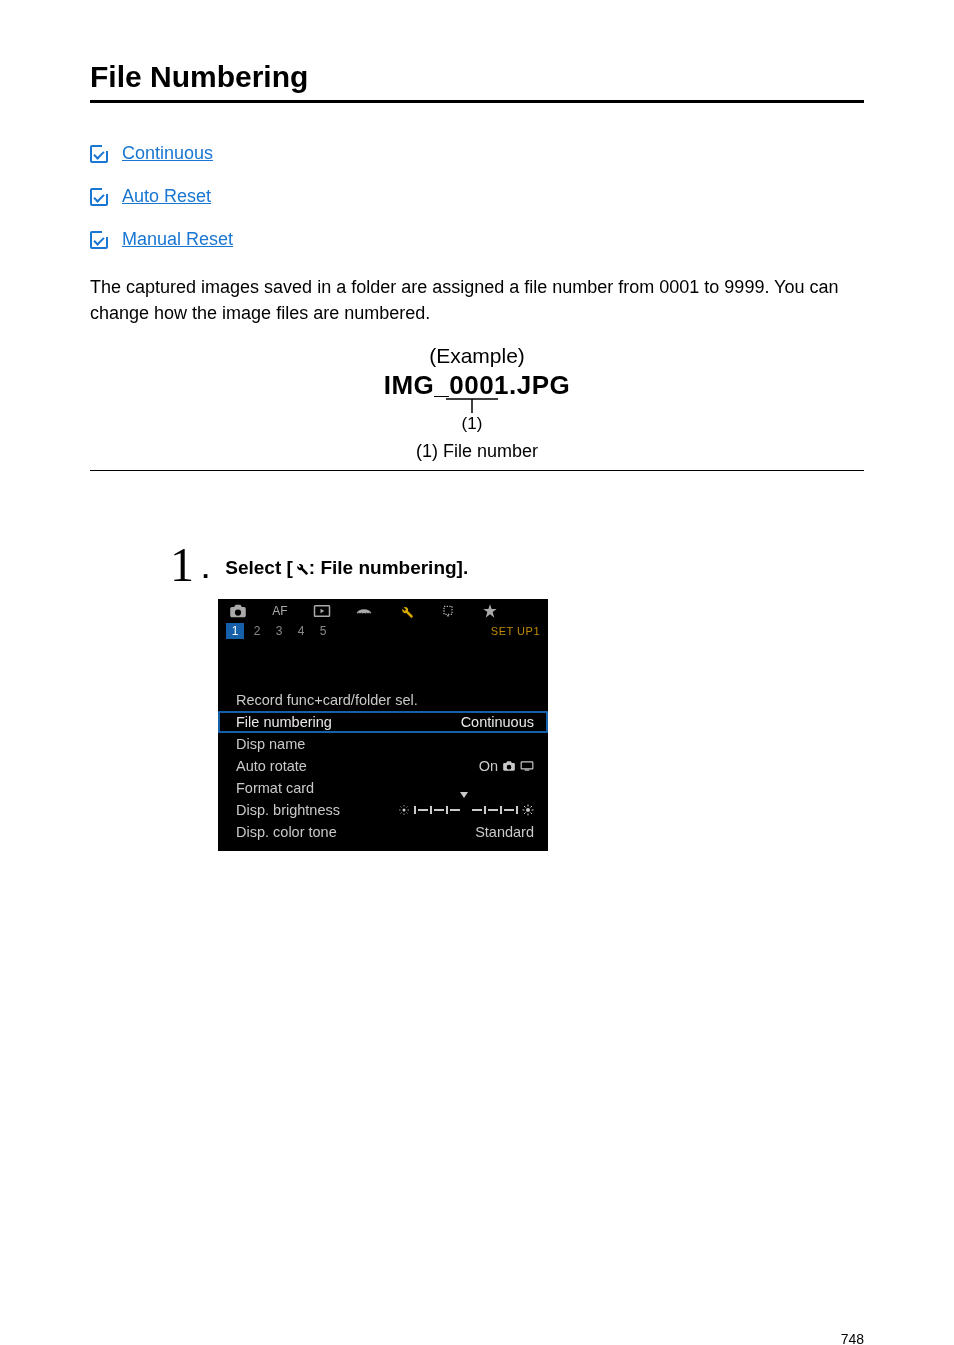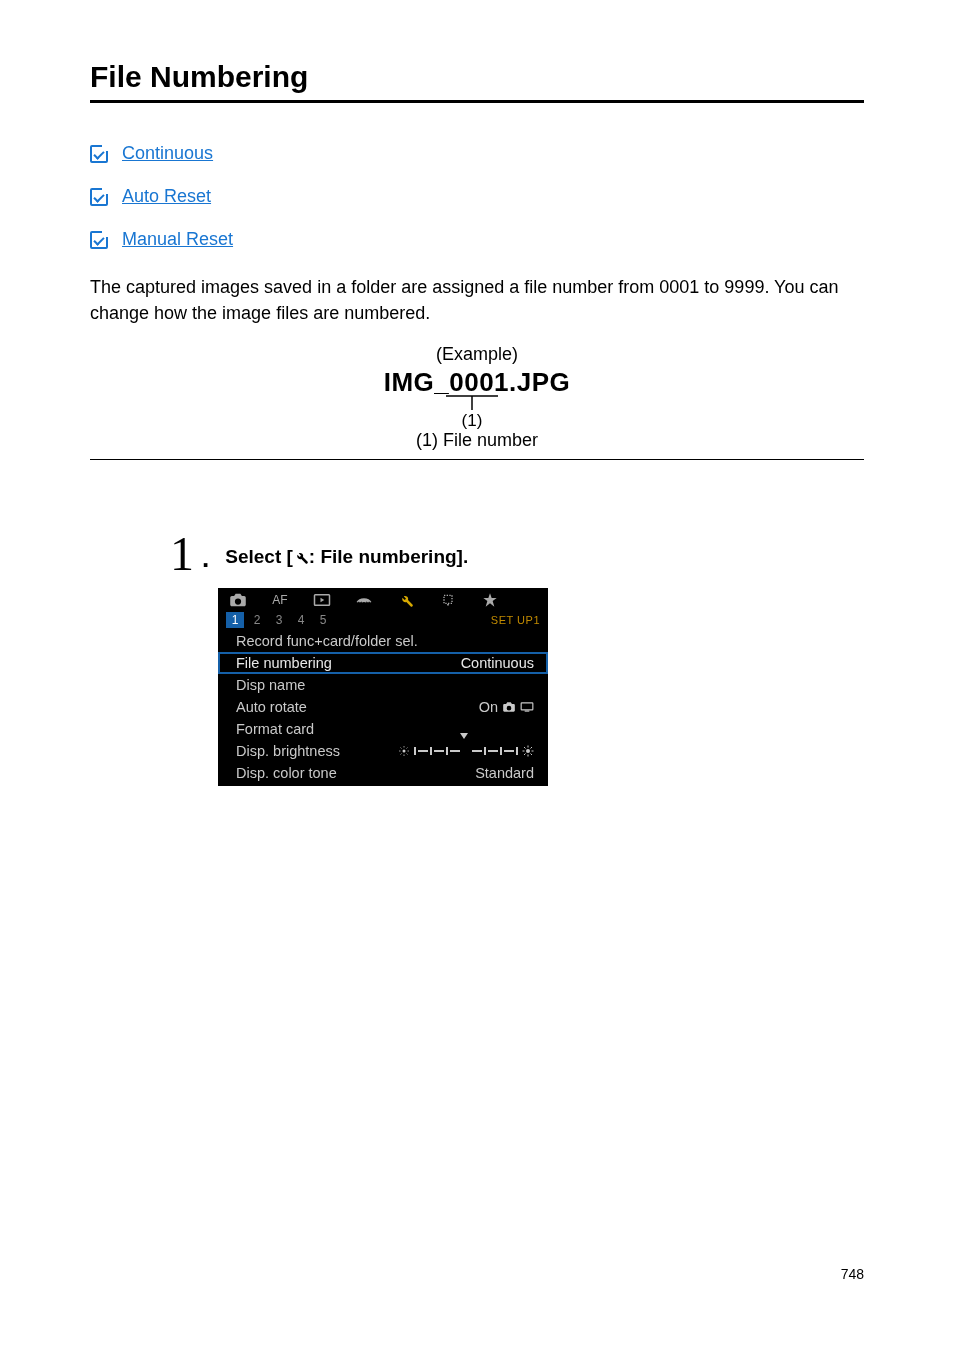--- a/index.html
+++ b/index.html
@@ -22,43 +22,43 @@
     .link-icon::after {
       content: "";
       position: absolute;
       right: -2px; top: -4px;
       width: 6px; height: 8px;
       background: #fff;
     }
     .link-text { color: #1976d2; text-decoration: underline; font-size: 18px; }
     .body-text { font-size: 18px; margin-top: 24px; margin-bottom: 18px; line-height: 1.45; }
     .example-block { text-align: center; margin-top: 8px; border-bottom: 1px solid #000; padding-bottom: 8px; }
-    .example-label { font-size: 18px; }
+    .example-label { font-size: 21px; }
     .example-filename { font-size: 26px; font-weight: bold; margin-top: 2px; letter-spacing: 0.5px;}
     .example-pointer { margin-top: -4px; }
     .example-pointer svg { display:block; margin: 0 auto; }
-    .example-caption { font-size: 18px; margin-top: 0; }
+    .example-caption { font-size: 18px; margin-top: 8px; }
     .step-block { margin-top: 70px; margin-left: 80px; }
     .step-row { display:flex; align-items:flex-end; margin-bottom: 10px; }
     .step-number { font-family: Georgia, serif; font-size: 48px; font-weight: normal; margin-right: 8px; line-height:1;}
     .step-dot { font-size: 26px; font-weight:bold; margin-right: 16px; position:relative; top:-4px;}
     .step-text { font-size: 19px; font-weight: bold; position: relative; bottom: 8px; }
     .wrench-icon { display:inline-block; vertical-align: -2px; }
 
     
     .menu-shot { width: 330px; margin-left: 48px; background: #000; color: #e0e0e0; font-family: Arial, sans-serif; }
     .menu-tabs-top { display:flex; height: 22px; align-items:center; padding: 2px 8px 0 8px; gap: 18px;}
     .tab-icon { width: 24px; height:16px; display:flex; align-items:center; justify-content:center; fill:#aaa;}
     .tab-icon.sel { fill:#d6a800; }
     .menu-tabs-sub { display:flex; height: 20px; align-items:center; padding: 0 8px; font-size: 12px; color:#888; gap:4px; }
     .sub-num { width: 18px; text-align:center; padding:1px 0;}
     .sub-num.sel { background:#1560a8; color:#fff; }
     .sub-spacer { flex:1; }
     .sub-label { color:#c08a00; font-size: 11px; letter-spacing: 0.5px; }
-    .menu-rows { padding-bottom: 2px; }
+    .menu-rows { padding-bottom: 8px; margin-top: 48px; }
     .menu-row { display:flex; justify-content:space-between; padding: 3px 14px 3px 18px; font-size: 14.5px; color:#c9c9c9;}
     .menu-row.sel { outline: 2px solid #1560a8; outline-offset:-2px; }
     .menu-row.sel .menu-key,.menu-row.sel .menu-val { color:#e8e8e8; }
     .menu-val { display:flex; align-items:center; gap:4px;}
     .bright-slider { display:inline-flex; align-items:center; gap:2px;}
     .sun-icon { width:12px;height:12px; fill:#c9c9c9;}
     .slider-bar { display:inline-flex; align-items:center;}
     .slider-tick { width:2px;height:8px;background:#c9c9c9;margin:0 2px;}
     .slider-rail { width:10px;height:2px;background:#c9c9c9;}
     .slider-marker { width:0;height:0;border-left:4px solid transparent;border-right:4px solid transparent;border-top:6px solid #c9c9c9; position:relative; top:-4px;}

